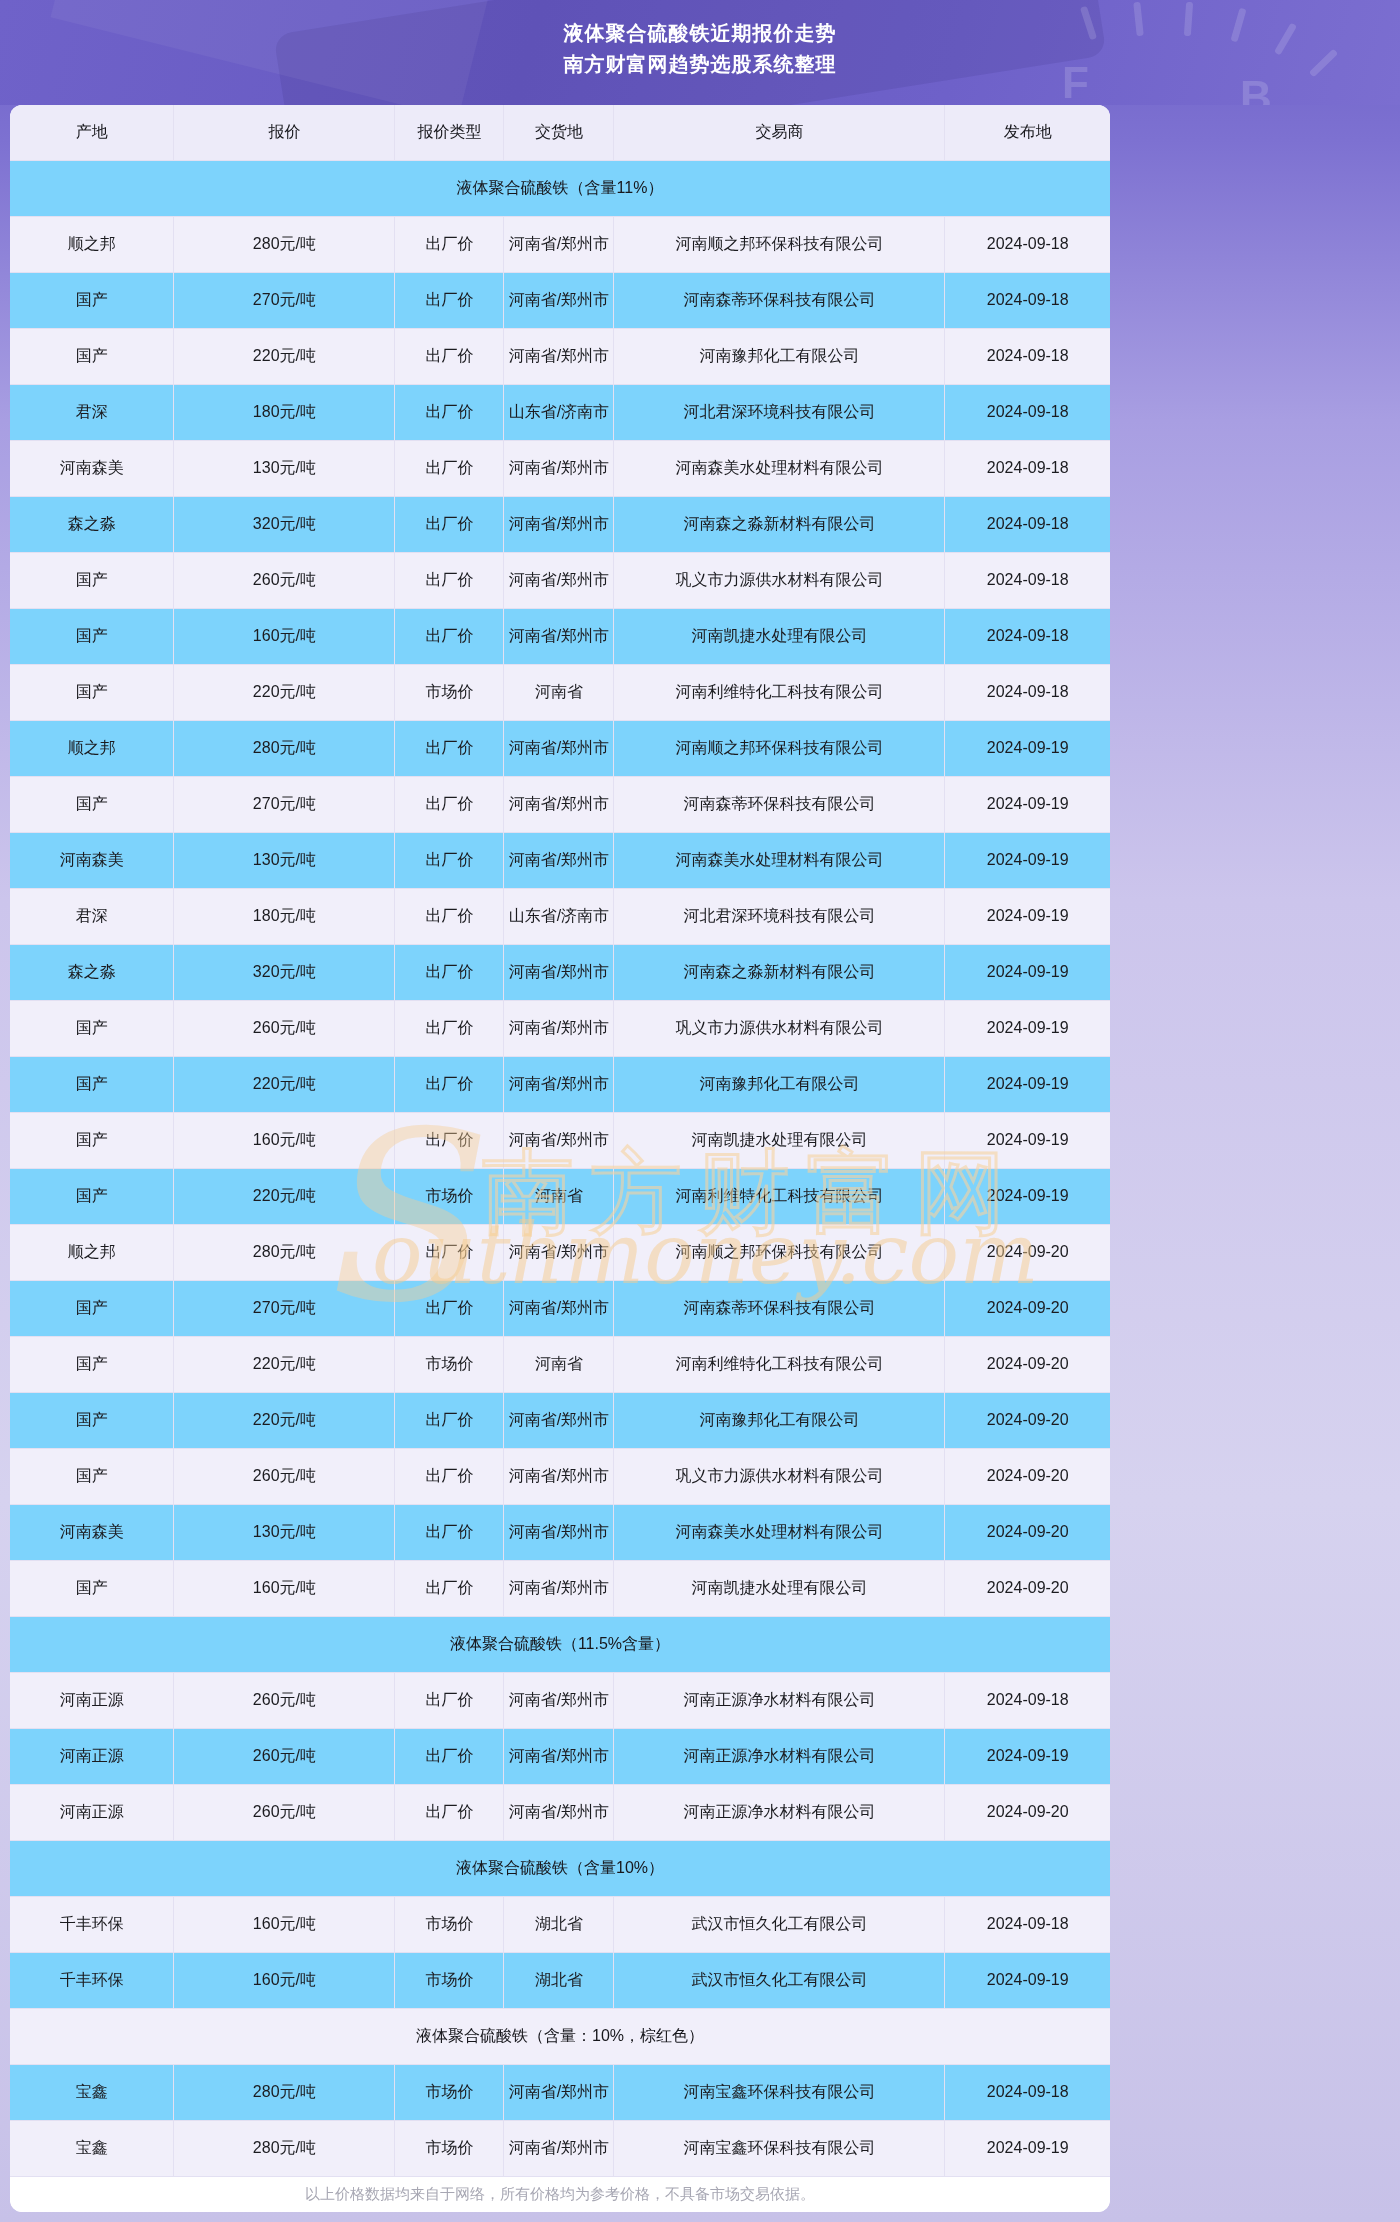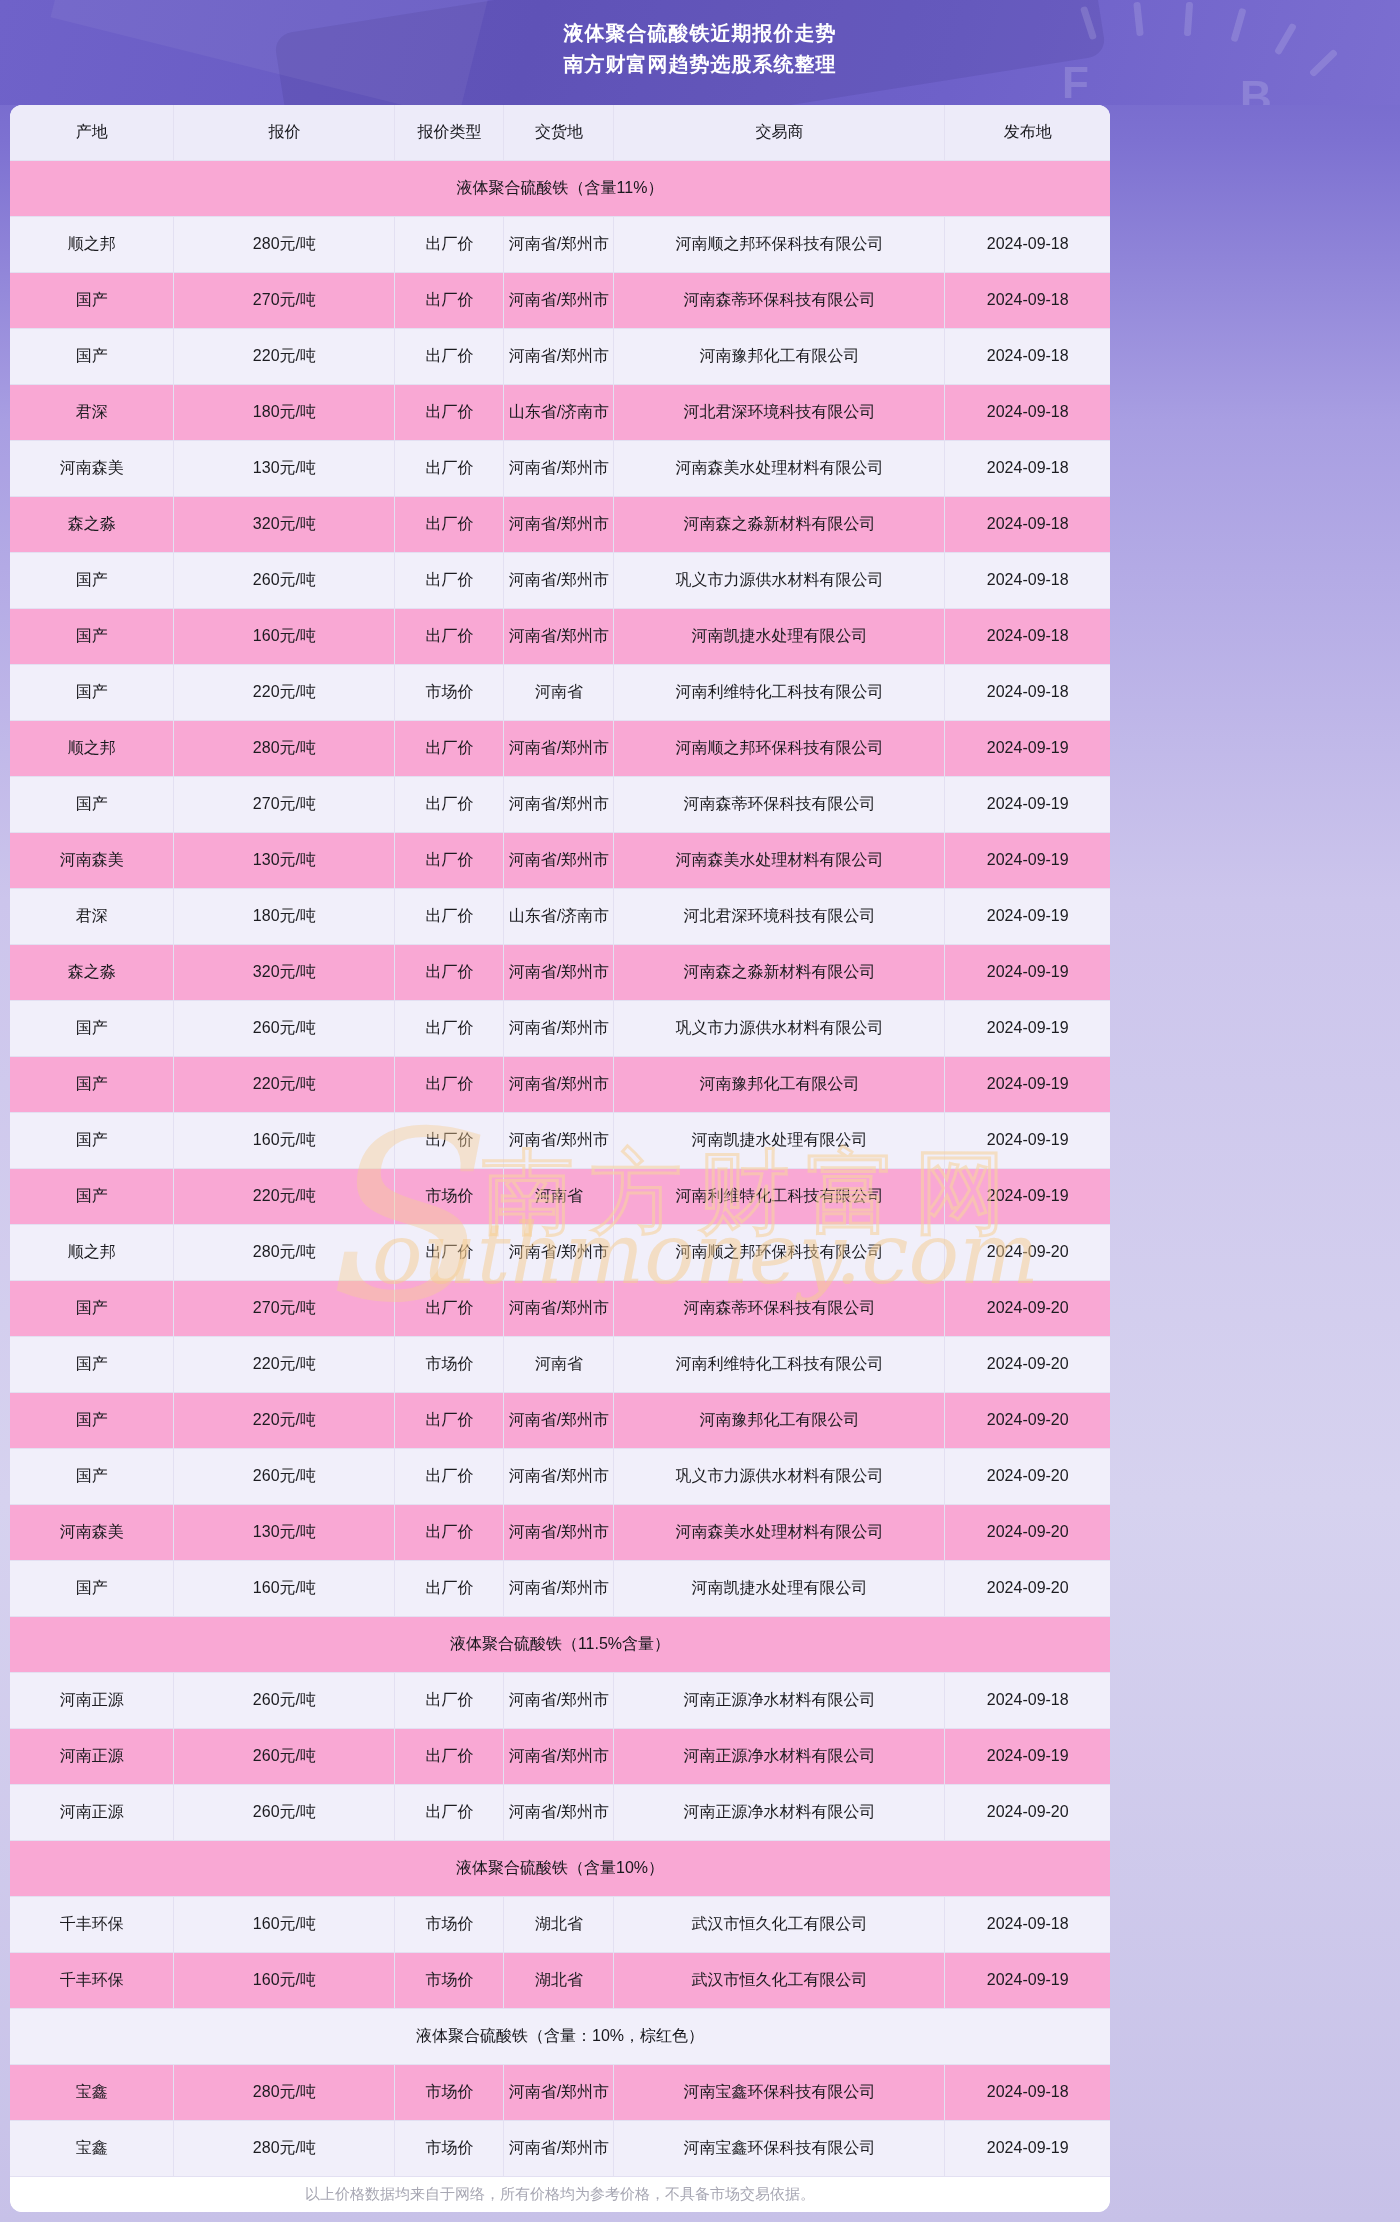--- a/index.html
+++ b/index.html
@@ -25,21 +25,21 @@
   .title-line { color:#ffffff; font-size:20px; font-weight:700; letter-spacing:1px; line-height:31px; }
 
   
   .table-wrap { position:absolute; top:105px; left:10px; width:1100px;
     border-radius:12px; overflow:hidden; background:#ffffff; }
   table { width:100%; border-collapse:collapse; table-layout:fixed; }
   th, td { border:1px solid #e3e0f2; text-align:center; vertical-align:middle;
     font-size:16px; color:#1b1b1f; overflow:hidden; }
   thead tr { height:55px; background:#edebf9; }
   th { font-weight:500; color:#17171c; }
-  tbody tr { height:56px; background:#f9a8d4; }
+  tbody tr { height:56px; background:#7dd3fc; }
   tbody tr:nth-child(even) { background:#f1effa; }
   tbody tr.footer-row { height:36px; background:#ffffff; }
   td.section-cell { font-size:16px; color:#17171c; }
   td.footer-cell { font-size:15px; color:#a7a7b3; border-left:1px solid #e3e0f2; border-right:1px solid #e3e0f2;border-radius:12px; }
   
   table tr > *:first-child { border-left:none; }
   table tr > *:last-child { border-right:none; }
   thead tr > * { border-top:none; }
   tbody tr:last-child > * { border-bottom:none; }
 

